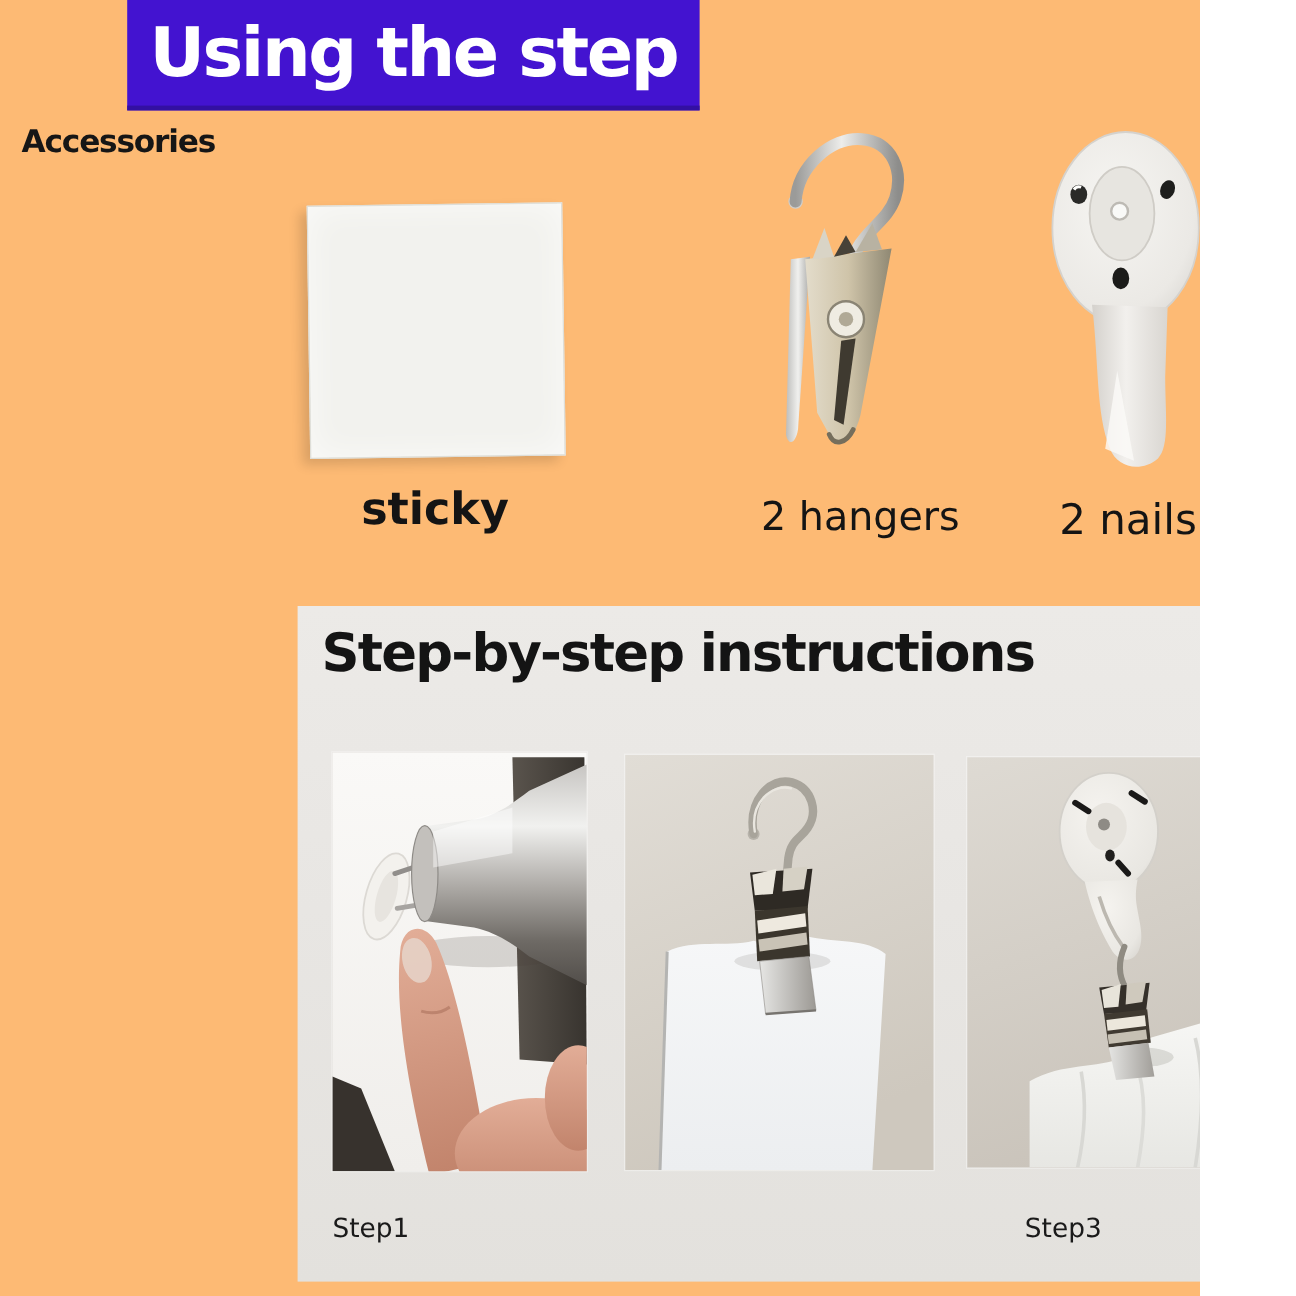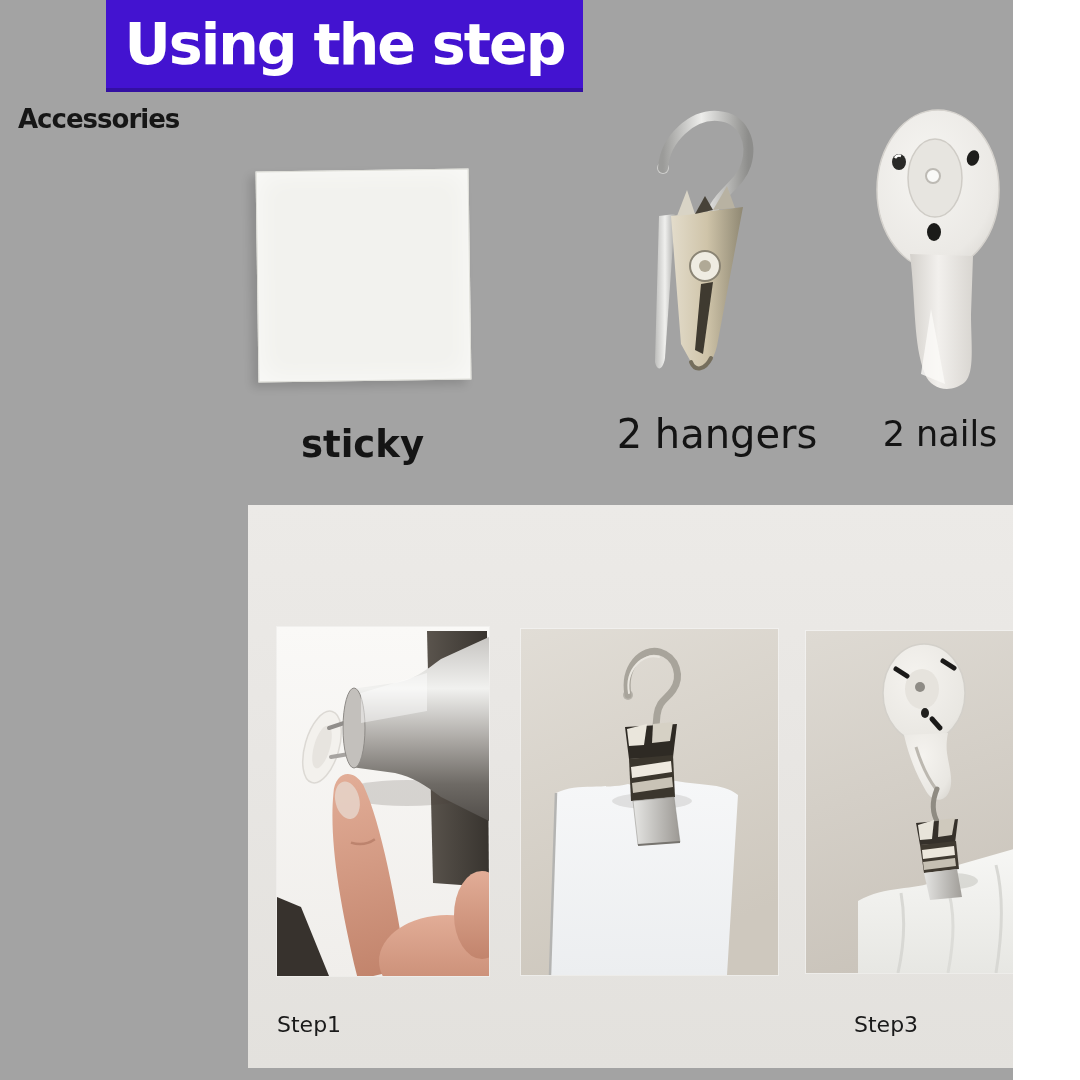--- a/index.html
+++ b/index.html
@@ -1,35 +1,35 @@
 <!DOCTYPE html>
 <html><head>
 <meta charset="utf-8">
 <style>
   html,body{margin:0;padding:0;}
   body{font-family:"DejaVu Sans","Liberation Sans",sans-serif;background:#ffffff;}
-  .page{position:relative;width:1000px;height:1080px;background:#a3a3a3;overflow:hidden;padding-left:13px;}
+  .page{position:relative;width:1000px;height:1080px;background:#fdba74;overflow:hidden;}
 
   .banner{position:absolute;left:106px;top:0;width:477px;height:88px;
     background:#4313d0;border-bottom:4px solid #3310a2;
     display:flex;align-items:center;justify-content:center;}
   .banner-title{color:#ffffff;font-size:57px;font-weight:bold;letter-spacing:-2px;line-height:1;}
 
   .accessories-heading{position:absolute;left:18px;top:104px;font-size:26px;font-weight:bold;
     color:#161616;letter-spacing:-1px;}
 
   .sticky-pad{position:absolute;left:257px;top:170px;width:211px;height:209px;
     background:linear-gradient(160deg,#f5f5f1 0%,#f1f1ec 60%,#ececе6 100%);
     background-color:#f2f2ee;border:1px solid #deded8;
     box-shadow:-6px 5px 10px rgba(0,0,0,0.14), inset 0 0 28px rgba(255,255,255,0.65);
     transform:rotate(-0.8deg);}
 
   .acc-label{position:absolute;color:#141414;text-align:center;}
-  .acc-label.sticky{left:257px;width:211px;top:403px;font-size:37px;font-weight:bold;margin-top:20px;}
-  .acc-label.hangers{left:612px;width:210px;top:411px;font-size:40px;}
+  .acc-label.sticky{left:257px;width:211px;top:403px;font-size:37px;font-weight:bold;}
+  .acc-label.hangers{left:612px;width:210px;top:411px;font-size:33px;}
   .acc-label.nails{left:845px;width:190px;top:414px;font-size:35px;}
 
   .acc-img{position:absolute;}
   .acc-img.hanger{left:645px;top:106px;width:145px;height:290px;}
   .acc-img.nail{left:873px;top:104px;width:132px;height:292px;}
 
   .panel{position:absolute;left:248px;top:505px;width:810px;height:563px;
     background:linear-gradient(180deg,#eceae7 0%,#e8e6e3 45%,#e3e1dd 100%);}
   .panel-heading{position:absolute;left:268px;top:519px;font-size:44px;font-weight:bold;
     color:#141414;letter-spacing:-1.5px;}
@@ -114,20 +114,21 @@
       <circle cx="60" cy="72" r="7" fill="#f9f9f7" stroke="#bdbab4" stroke-width="2"></circle>
       <ellipse cx="26" cy="58" rx="7" ry="8" fill="#2a2a28"></ellipse>
       <path d="M22,54 a5,5 0 0 1 6,-2" stroke="#fdfdfb" stroke-width="2.5" fill="none"></path>
       <ellipse cx="100" cy="54" rx="6" ry="8" fill="#1e1e1c" transform="rotate(20 100 54)"></ellipse>
       <ellipse cx="61" cy="128" rx="7" ry="9" fill="#1b1b19"></ellipse>
     </svg>
   </div>
   <div class="acc-label nails">2 nails</div>
 
   <div class="panel"></div>
+  <div class="panel-heading">Step-by-step instructions</div>
 
   <div class="step-img s1">
     <svg viewBox="0 0 212 349">
       <defs>
         <linearGradient id="s1bg" x1="0" y1="0" x2="0" y2="1">
           <stop offset="0" stop-color="#faf9f7"></stop>
             <stop offset="1" stop-color="#f0eeeb"></stop>
         </linearGradient>
         <linearGradient id="s1bar" x1="0" y1="0" x2="1" y2="0">
           <stop offset="0" stop-color="#5a544d"></stop>

